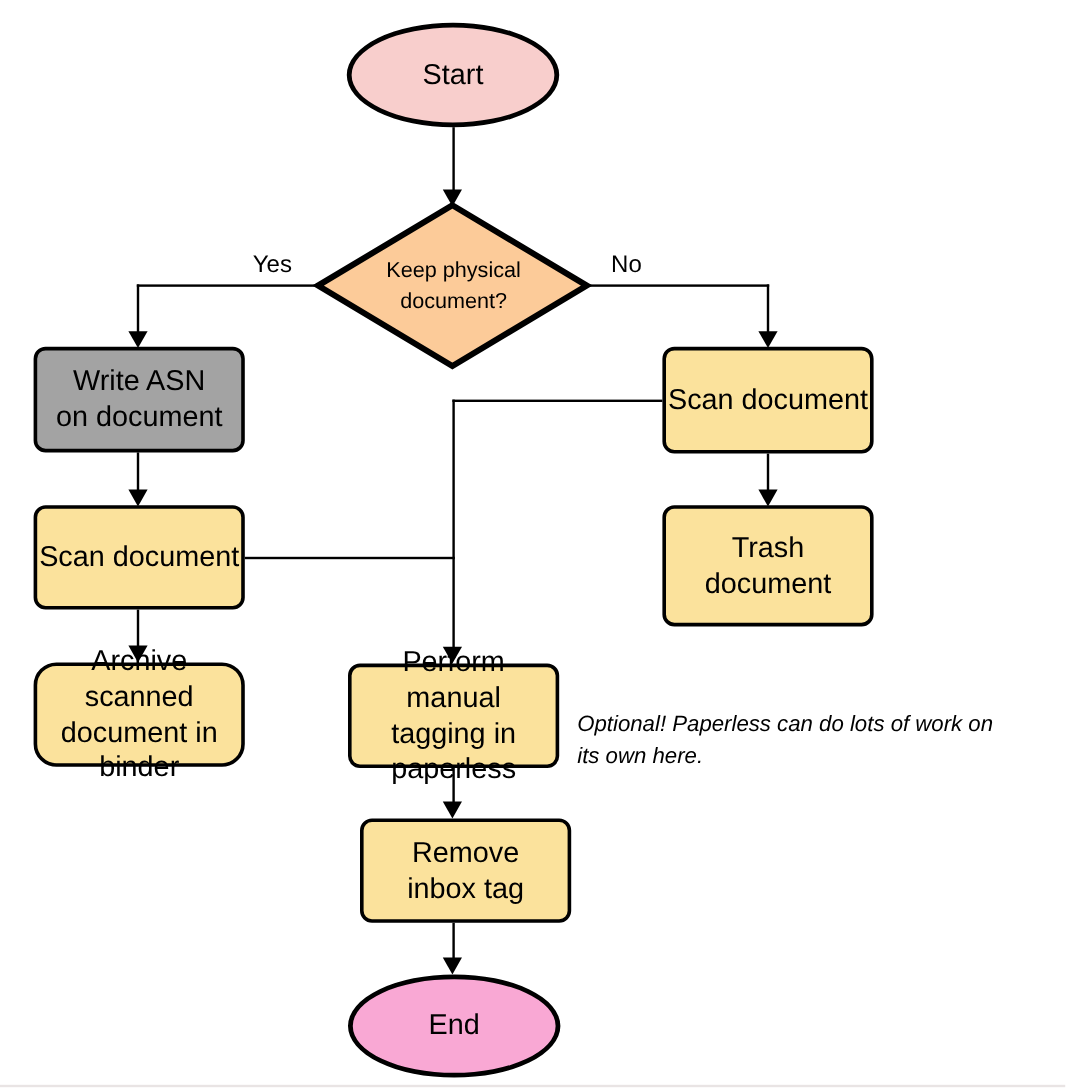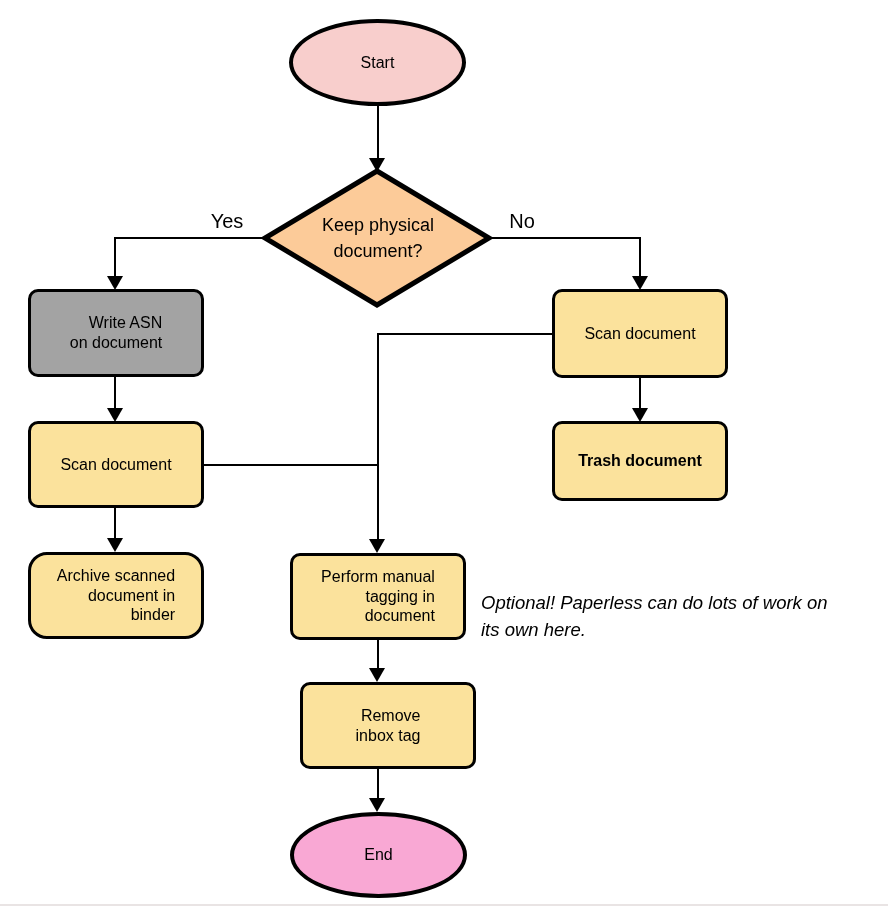--- a/index.html
+++ b/index.html
@@ -12,36 +12,36 @@
     color: #000;
     overflow: hidden;
   }
   
   .node {
     position: absolute;
     box-sizing: border-box;
     display: flex;
     align-items: center;
     justify-content: center;
-    text-align: right;
+    text-align: center;
     border: 3.5px solid #000;
-    font-size: 16px;
+    font-size: 24px;
     line-height: 1.24;
     white-space: pre-line;
   }
   .process { border-radius: 10px; }
   .terminator { border-radius: 50%; border-width: 4px; }
 
   #n-start    { left: 289px; top: 19px;  width: 177px; height: 87px; }
   #n-end      { left: 290px; top: 812px; width: 177px; height: 86px; }
   #n-write    { left: 28px;  top: 289px; width: 176px; height: 88px; }
   #n-scan-l   { left: 28px;  top: 421px; width: 176px; height: 87px; }
   #n-archive  { left: 28px;  top: 552px; width: 176px; height: 87px; border-radius: 19px; }
   #n-scan-r   { left: 552px; top: 289px; width: 176px; height: 89px; }
-  #n-trash    { left: 552px; top: 421px; width: 176px; height: 80px; font-weight: bold; }
+  #n-trash    { left: 552px; top: 421px; width: 176px; height: 101px; }
   #n-tagging  { left: 290px; top: 553px; width: 176px; height: 87px; }
   #n-remove   { left: 300px; top: 682px; width: 176px; height: 87px; }
 
   
   #diamond-svg { position: absolute; left: 260px; top: 166px; }
   #diamond-label {
     position: absolute; left: 283px; top: 198px; width: 190px; height: 80px;
     display: flex; align-items: center; justify-content: center;
     text-align: center; font-size: 18px; line-height: 1.45; white-space: pre-line;
   }
@@ -140,21 +140,21 @@
     <span>Scan document</span>
   </div>
 
   <div class="node process" id="n-trash" style="background: rgb(251, 226, 156);">
     <span>Trash document</span>
   </div>
 
   <div class="node process" id="n-tagging" style="background: rgb(251, 226, 156);">
     <span>Perform manual
 tagging in
-document</span>
+paperless</span>
   </div>
 
   <div class="node process" id="n-remove" style="background: rgb(251, 226, 156);">
     <span>Remove
 inbox tag</span>
   </div>
 
   <div class="node terminator" id="n-end" style="background: #f9a8d4;">
     <span>End</span>
   </div>

